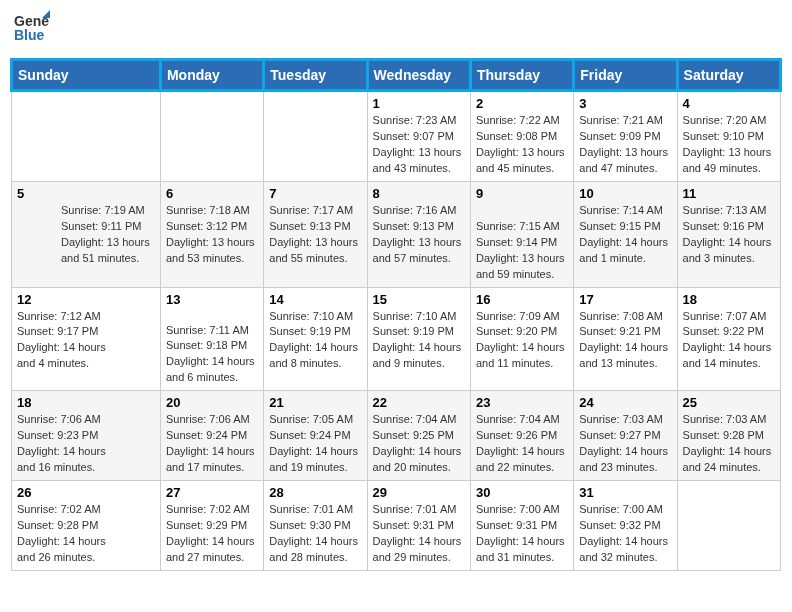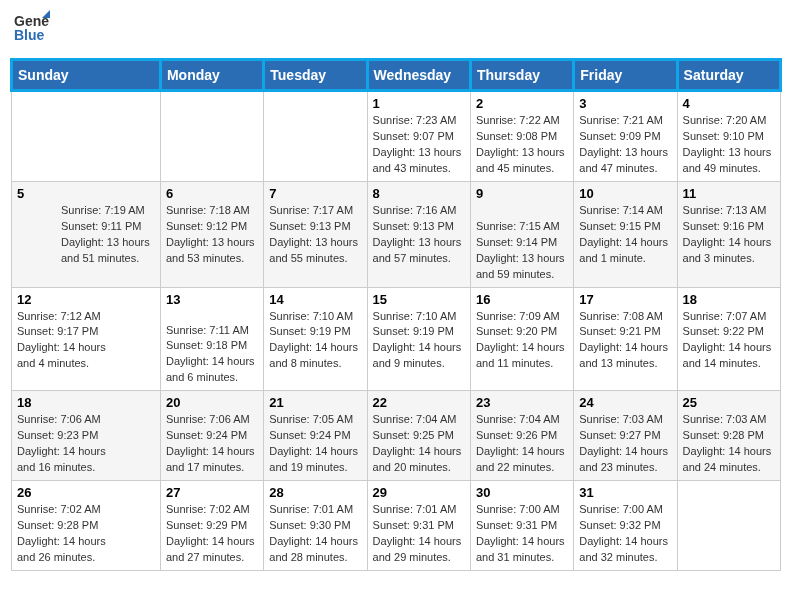--- a/index.html
+++ b/index.html
@@ -144,21 +144,21 @@
         <td>
           <span class="day-number">5</span>
           <div class="day-info" style="white-space: pre-line; margin-left: 44px;">Sunrise: 7:19 AM
 Sunset: 9:11 PM
 Daylight: 13 hours
 and 51 minutes.</div>
         </td>
         <td>
           <span class="day-number">6</span>
           <div class="day-info" style="white-space: pre-line;">Sunrise: 7:18 AM
-Sunset: 9:12 PM
+Sunset: 3:12 PM
 Daylight: 13 hours
 and 53 minutes.</div>
         </td>
         <td>
           <span class="day-number">7</span>
           <div class="day-info" style="white-space: pre-line;">Sunrise: 7:17 AM
 Sunset: 9:13 PM
 Daylight: 13 hours
 and 55 minutes.</div>
         </td>

